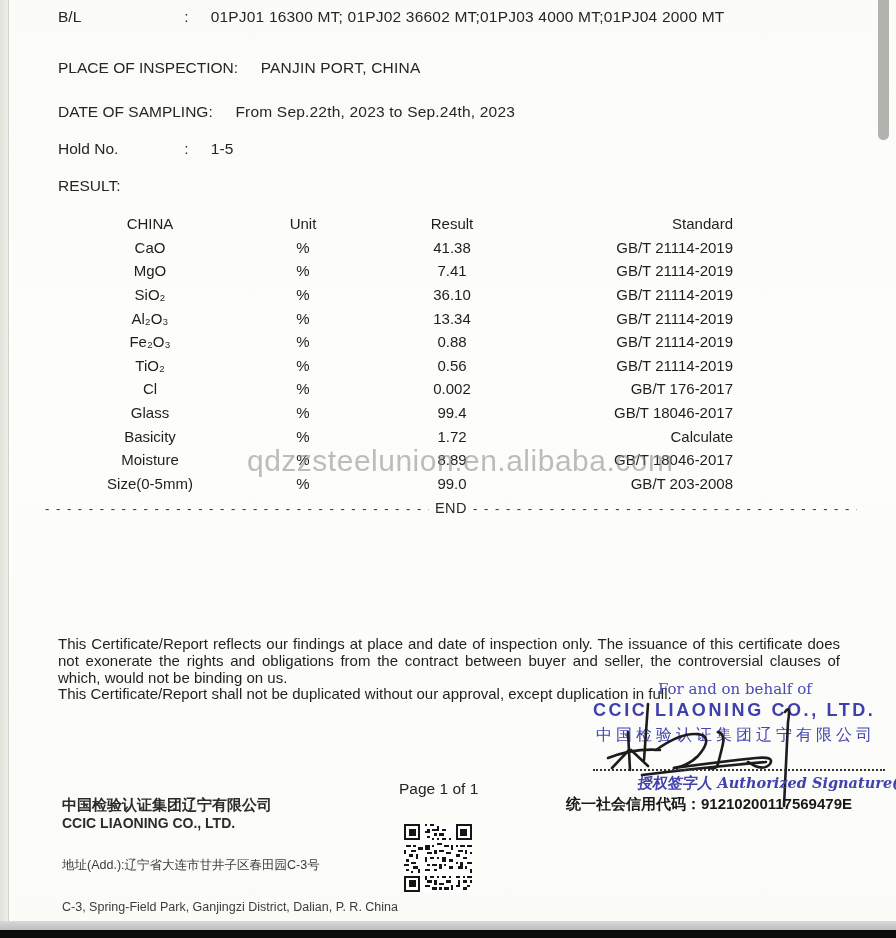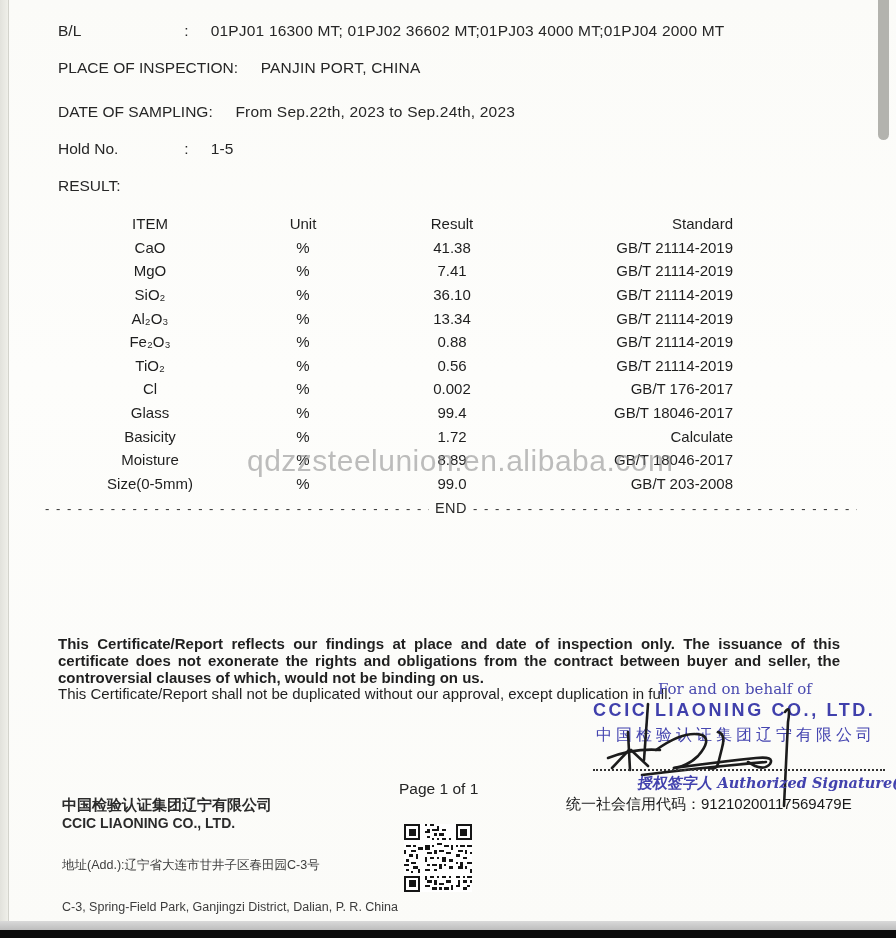--- a/index.html
+++ b/index.html
@@ -37,35 +37,35 @@
   .dashes.right{text-align:left;}
   .end-word{padding:0 6px;font-size:14.5px;letter-spacing:.5px;}
 
   
   .watermark{position:absolute;left:247px;top:444px;font-size:30px;color:#8f8f8f;opacity:.58;
     letter-spacing:.5px;white-space:nowrap;pointer-events:none;text-align:center;}
 
   
   .disclaimer{position:absolute;left:58px;top:636px;width:782px;font-size:15px;line-height:16.8px;color:#1f1f1f;}
   .disclaimer p{margin:0;}
-  .disclaimer .just{text-align:justify;font-weight:bold;}
+  .disclaimer .just{text-align:justify;}
 
   
   .stamp{position:absolute;left:560px;top:676px;width:336px;color:#4242ae;}
   .on-behalf{position:absolute;left:98px;top:4px;font-family:"DejaVu Serif",serif;
     font-size:15px;color:#4a4ab0;white-space:nowrap;}
   .stamp-en{position:absolute;left:33px;top:24px;font-size:18px;font-weight:bold;
     letter-spacing:2.6px;white-space:nowrap;color:#4040ac;}
   .stamp-cn{position:absolute;left:36px;top:49px;font-size:16px;letter-spacing:4px;
     white-space:nowrap;color:#4545b0;}
   .dotted-line{position:absolute;left:33px;top:93px;width:292px;border-top:2px dotted #333;}
   .sig-labels{position:absolute;left:78px;top:98px;white-space:nowrap;}
   .sig-cn{display:inline-block;font-size:15px;font-weight:bold;color:#4242ae;transform:skewX(-8deg);}
   .sig-en{font-family:"DejaVu Serif",serif;font-style:italic;font-weight:bold;font-size:14.5px;color:#4242ae;}
-  .credit{position:absolute;left:6px;top:119px;font-size:15px;font-weight:normal;color:#191919;white-space:nowrap;}
+  .credit{position:absolute;left:6px;top:119px;font-size:15px;font-weight:bold;color:#191919;white-space:nowrap;}
   .signature-svg{position:absolute;left:38px;top:22px;pointer-events:none;}
 
   
   .footer-left{position:absolute;left:62px;top:795px;color:#333;}
   .f-cn{font-size:15px;font-weight:bold;color:#2b2b2b;line-height:19px;}
   .f-en{font-size:14px;font-weight:bold;color:#2b2b2b;line-height:19px;}
   .f-small{font-size:12.5px;color:#3c3c3c;line-height:17.5px;margin-top:24px;}
   .f-small .sp{display:inline-block;width:16px;}
 
   .page-num{position:absolute;left:399px;top:780px;font-size:15.5px;color:#242424;}
@@ -75,21 +75,21 @@
 </head>
 <body>
 
 <div class="page">
 
   <div class="edge-left"></div>
   <div class="scrollbar-thumb"></div>
   <div class="bottom-gray"></div>
   <div class="bottom-black"></div>
 
-  <div class="hdr" style="top:22px;">
+  <div class="hdr" style="top:8px;">
     <span class="lbl-fixed">B/L</span>
     <span class="colon">:</span>
     <span class="val">01PJ01 16300 MT; 01PJ02 36602 MT;01PJ03 4000 MT;01PJ04 2000 MT</span>
   </div>
 
   <div class="hdr" style="top:59px;">
     <span>PLACE OF INSPECTION:</span>
     <span class="gap"></span>
     <span class="val">PANJIN PORT, CHINA</span>
   </div>
@@ -105,21 +105,21 @@
     <span class="colon">:</span>
     <span class="val">1-5</span>
   </div>
 
   <div class="hdr" style="top:177px;">
     <span>RESULT:</span>
   </div>
 
   <div class="results-table">
     <div class="t-row">
-      <div class="t-cell c1">ITEM</div>
+      <div class="t-cell c1">CHINA</div>
       <div class="t-cell c2">Unit</div>
       <div class="t-cell c3">Result</div>
       <div class="t-cell c4">Standard</div>
     </div>
     <div class="t-row">
       <div class="t-cell c1">CaO</div>
       <div class="t-cell c2">%</div>
       <div class="t-cell c3">41.38</div>
       <div class="t-cell c4">GB/T 21114-2019</div>
     </div>

